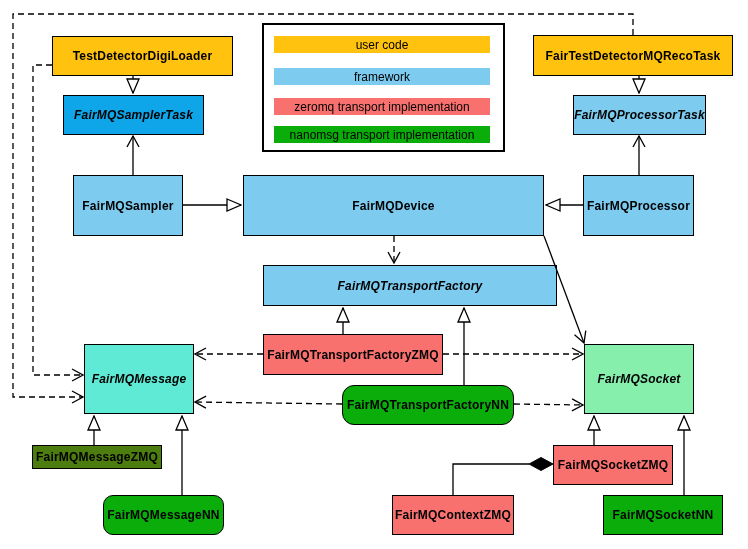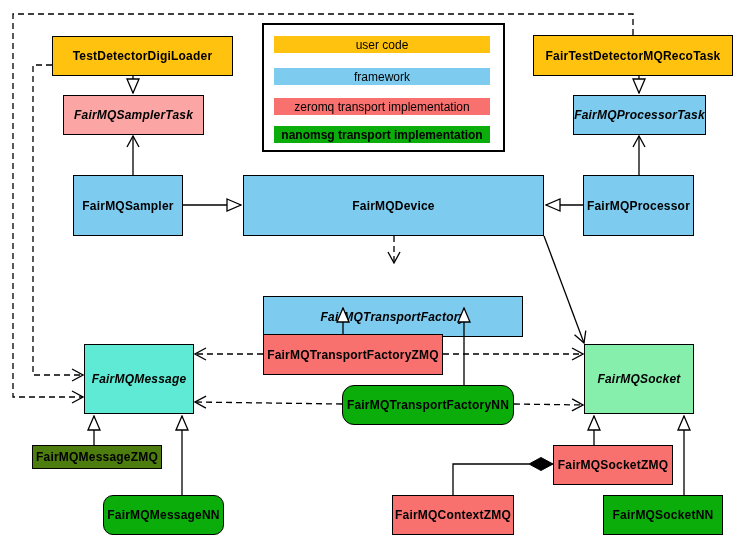--- a/index.html
+++ b/index.html
@@ -20,21 +20,21 @@
     box-sizing:border-box; background:#fff; border:2px solid #000; z-index:2;
   }
   .legend-bar {
     position:absolute; left:10px; width:216px; height:17px;
     display:flex; align-items:center; justify-content:center;
     font-size:12px; color:#000; white-space:nowrap;
   }
   .legend-bar.b0 { top:11px; }
   .legend-bar.b1 { top:43px; }
   .legend-bar.b2 { top:73px; }
-  .legend-bar.b3 { top:101px;font-weight:bold; }
+  .legend-bar.b3 { top:101px; }
   #edges { position:absolute; left:0; top:0; z-index:3; pointer-events:none; }
   .edge { stroke:#000; stroke-width:1.3; fill:none; }
   .dashed { stroke-dasharray:6 4; }
   .diamond { fill:#000; stroke:#000; }
 </style>
 </head>
 <body>
 
 <div id="canvas">
 
@@ -49,26 +49,26 @@
       <span>zeromq transport implementation</span>
     </div>
     <div class="legend-bar b3" style="background: rgb(10, 173, 10);">
       <span>nanomsg transport implementation</span>
     </div>
   </div>
 
   <div id="nodes">
       <div class="node" style="left: 52px; top: 36px; width: 181px; height: 40px; background: rgb(255, 194, 14);">TestDetectorDigiLoader</div>
       <div class="node" style="left: 533px; top: 35px; width: 200px; height: 41px; background: rgb(255, 194, 14);">FairTestDetectorMQRecoTask</div>
-      <div class="node italic" style="left: 63px; top: 95px; width: 141px; height: 40px; background: #fca5a5;">FairMQSamplerTask</div>
+      <div class="node italic" style="left: 63px; top: 95px; width: 141px; height: 40px; background: #0ea5e9;">FairMQSamplerTask</div>
       <div class="node italic" style="left: 573px; top: 95px; width: 133px; height: 40px; background: rgb(125, 204, 240);">FairMQProcessorTask</div>
       <div class="node" style="left: 73px; top: 175px; width: 110px; height: 61px; background: rgb(125, 204, 240);">FairMQSampler</div>
       <div class="node" style="left: 243px; top: 175px; width: 301px; height: 61px; background: rgb(125, 204, 240);">FairMQDevice</div>
       <div class="node" style="left: 583px; top: 175px; width: 111px; height: 61px; background: rgb(125, 204, 240);">FairMQProcessor</div>
-      <div class="node italic" style="left: 263px; top: 265px; width: 260px; height: 41px; background: rgb(125, 204, 240); margin-top: 31px;">FairMQTransportFactory</div>
+      <div class="node italic" style="left: 263px; top: 265px; width: 294px; height: 41px; background: rgb(125, 204, 240);">FairMQTransportFactory</div>
       <div class="node" style="left: 263px; top: 334px; width: 180px; height: 41px; background: rgb(248, 113, 111);">FairMQTransportFactoryZMQ</div>
       <div class="node" style="left: 342px; top: 385px; width: 172px; height: 40px; background: rgb(10, 173, 10); border-radius: 12px;">FairMQTransportFactoryNN</div>
       <div class="node italic" style="left: 84px; top: 344px; width: 110px; height: 70px; background: #5eead4;">FairMQMessage</div>
       <div class="node italic" style="left: 584px; top: 344px; width: 110px; height: 70px; background: #86efac;">FairMQSocket</div>
       <div class="node" style="left: 32px; top: 445px; width: 130px; height: 24px; background: #4d7c0f;">FairMQMessageZMQ</div>
       <div class="node" style="left: 103px; top: 495px; width: 121px; height: 40px; background: rgb(10, 173, 10); border-radius: 10px;">FairMQMessageNN</div>
       <div class="node" style="left: 392px; top: 495px; width: 122px; height: 40px; background: rgb(248, 113, 111);">FairMQContextZMQ</div>
       <div class="node" style="left: 553px; top: 445px; width: 120px; height: 40px; background: rgb(248, 113, 111);">FairMQSocketZMQ</div>
       <div class="node" style="left: 603px; top: 495px; width: 120px; height: 40px; background: rgb(10, 173, 10);">FairMQSocketNN</div>
     </div>

